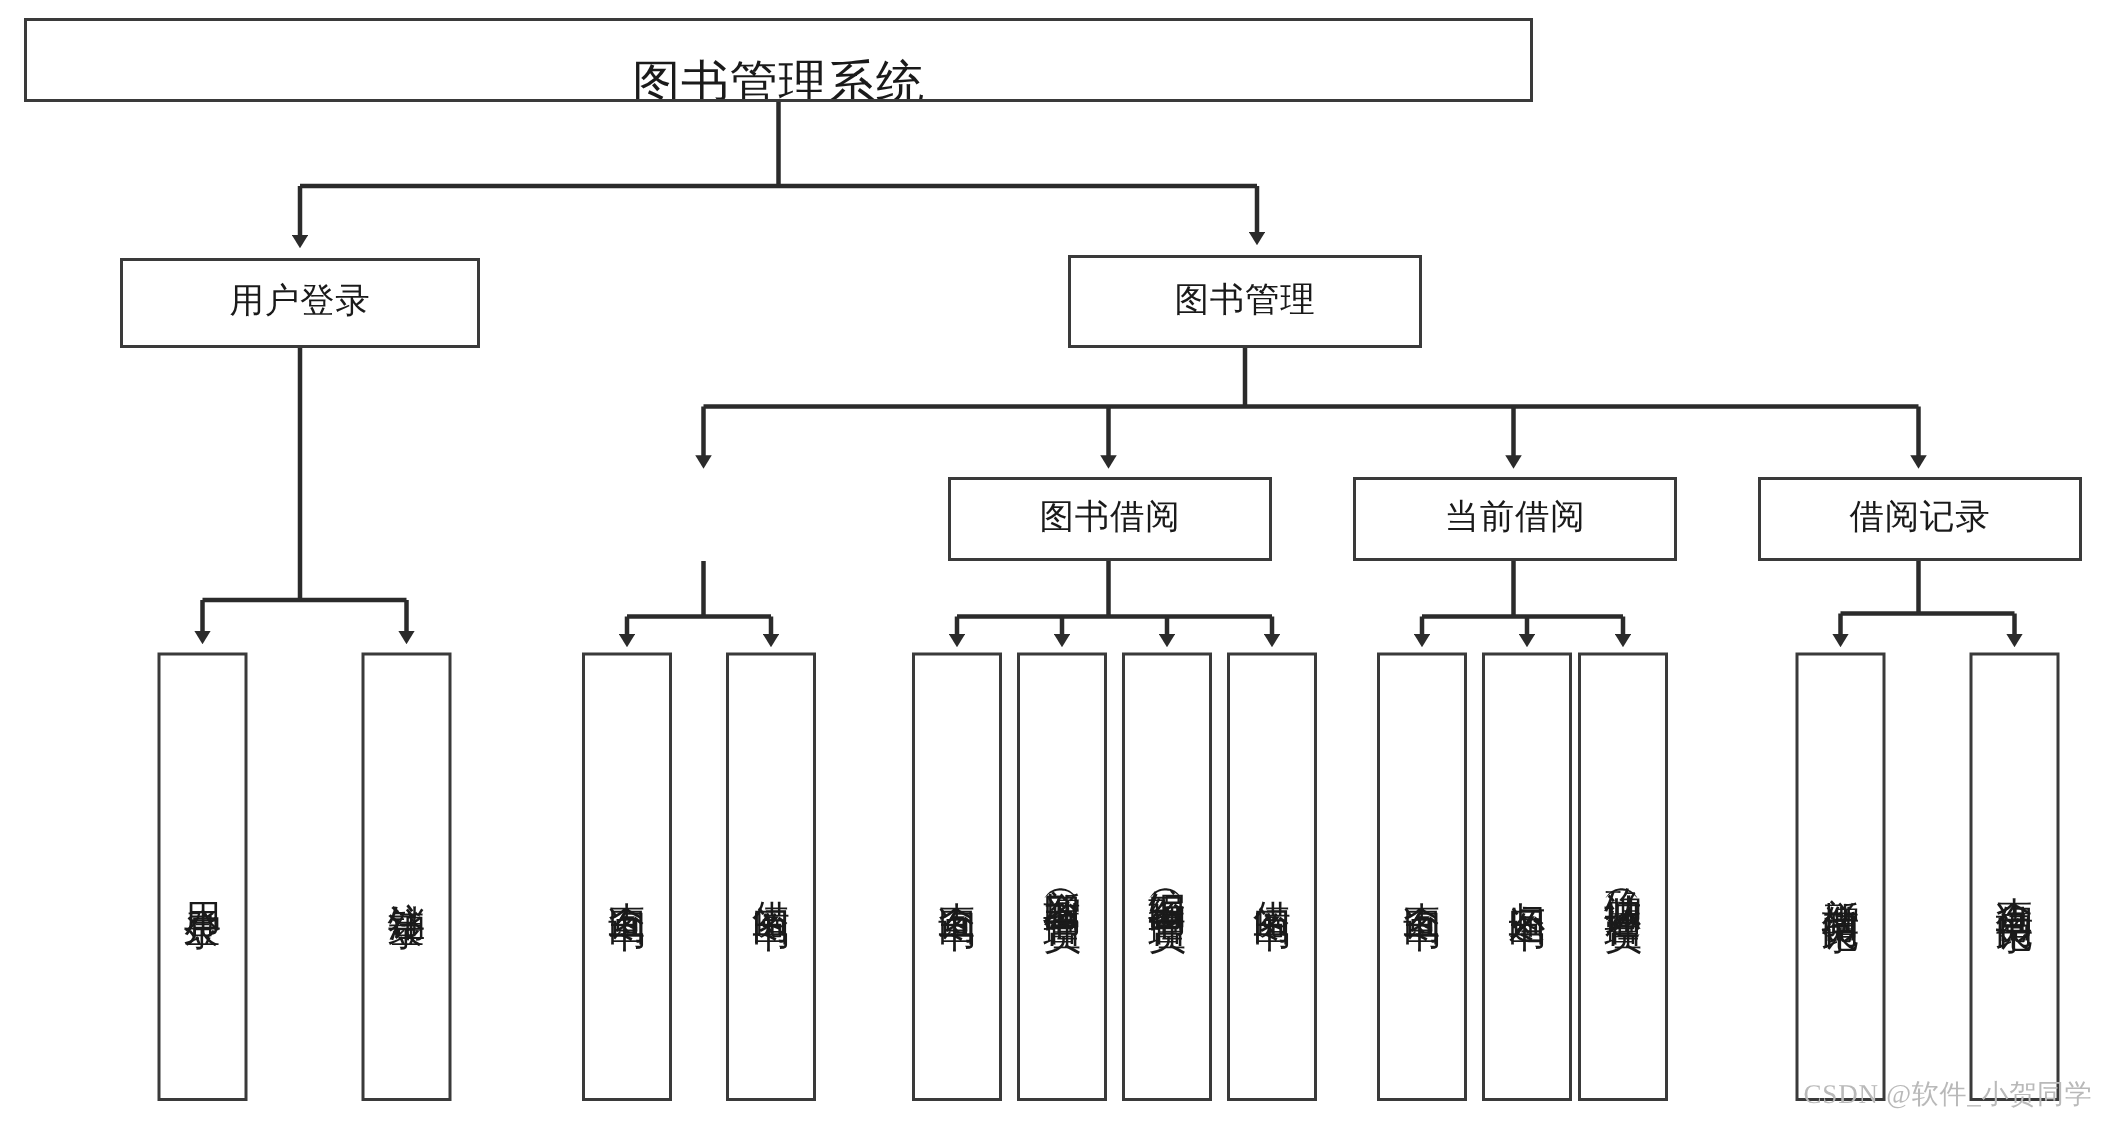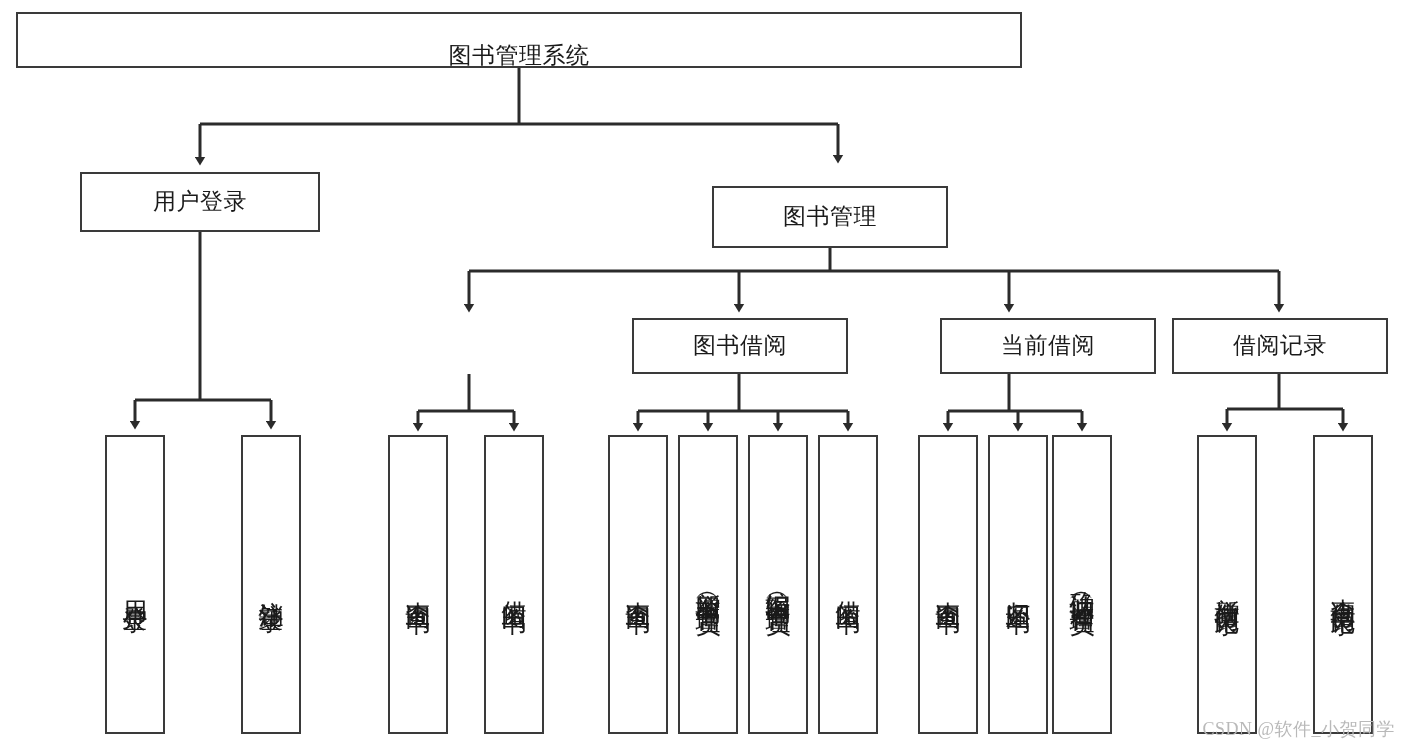--- a/index.html
+++ b/index.html
@@ -41,21 +41,21 @@
   .node .node-label {
     color: #1a1a1a;
     letter-spacing: 0.5px;
     line-height: 1.18;
     white-space: pre;
   }
   .node.horizontal .node-label {
     font-size: 23px;
   }
   .node.root .node-label {
-    font-size: 23px;
+    font-size: 32px;
     margin-top: 32px;
   }
   .node.vertical {
     align-items: flex-start;
     justify-content: center;
     padding-top: 0;
   }
   .node.vertical .node-label {
     writing-mode: vertical-rl;
     text-orientation: upright;
@@ -133,28 +133,28 @@
     </g>
   </svg>
 
   <div class="node horizontal root" style="left:16px; top:12px; width:1006px; height:56px;">
     <span class="node-label">图书管理系统</span>
   </div>
 
   <div class="node horizontal" style="left:80px; top:172px; width:240px; height:60px;">
     <span class="node-label">用户登录</span>
   </div>
-  <div class="node horizontal" style="left:712px; top:170px; width:236px; height:62px;margin-top:16px;">
+  <div class="node horizontal" style="left:712px; top:170px; width:236px; height:62px;">
     <span class="node-label">图书管理</span>
   </div>
 
   <div class="node horizontal" style="left:632px; top:318px; width:216px; height:56px;">
     <span class="node-label">图书借阅</span>
   </div>
-  <div class="node horizontal" style="left:940px; top:318px; width:216px; height:56px;">
+  <div class="node horizontal" style="left:902px; top:318px; width:216px; height:56px;">
     <span class="node-label">当前借阅</span>
   </div>
   <div class="node horizontal" style="left:1172px; top:318px; width:216px; height:56px;">
     <span class="node-label">借阅记录</span>
   </div>
 
   <div class="node vertical" style="left: 105px; top: 435px; width: 60px; height: 299px; align-items: center;">
     <span class="node-label">用户登录</span>
   </div>
   <div class="node vertical" style="left: 241px; top: 435px; width: 60px; height: 299px; align-items: center;">

